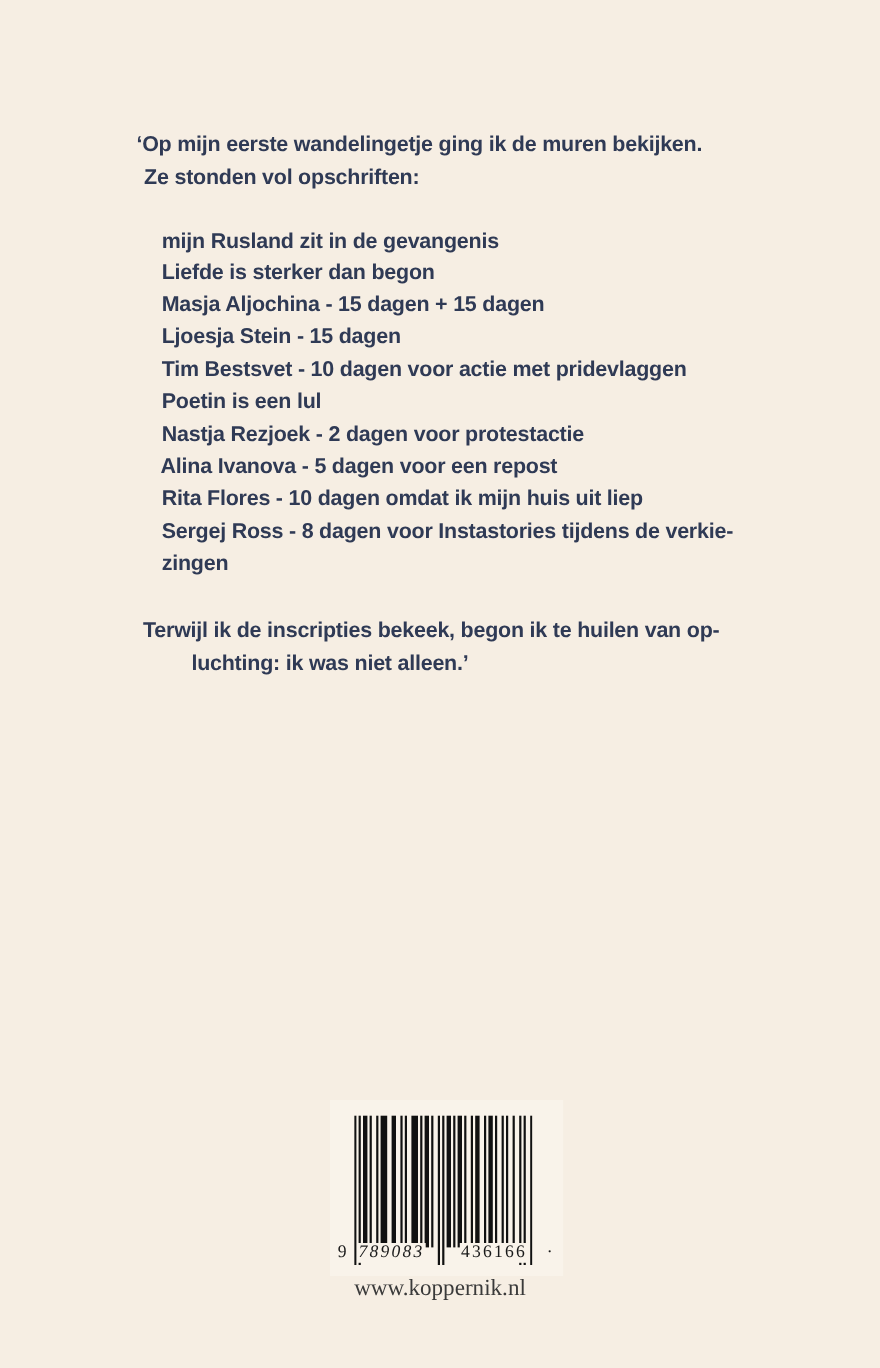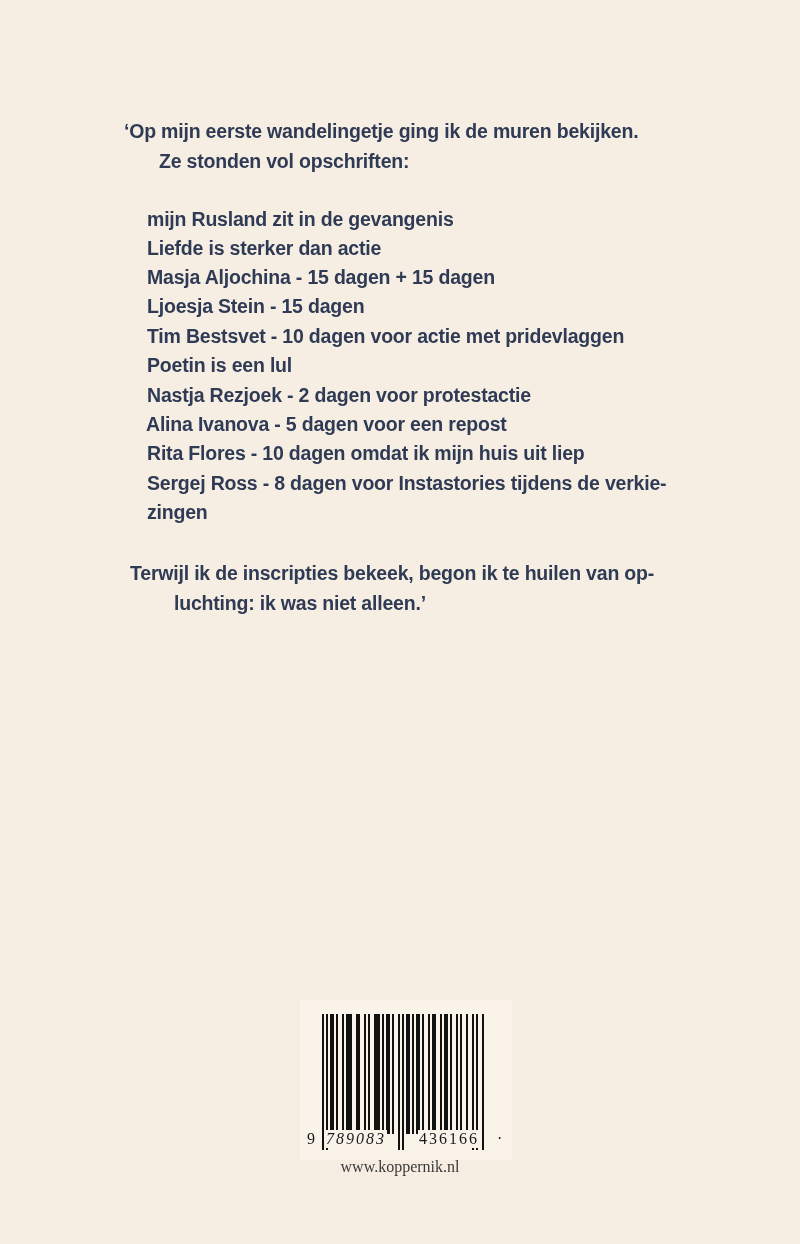--- a/index.html
+++ b/index.html
@@ -30,32 +30,32 @@
     .barcode svg { display: block; }
     .isbn-digits {
       position: absolute; top: 1130px; left: 300px; width: 212px; height: 22px;
       font-family: "Liberation Serif", serif;
       font-size: 16px; color: #1a1a1a;
     }
     .isbn-digits span { position: absolute; top: 0; background: #f9f3ea; padding: 0 1px; letter-spacing: 2px; }
     .website {
       position: absolute; top: 1158px; left: 300px; width: 200px; text-align: center;
       font-family: "Liberation Serif", serif;
-      font-size: 16px; color: #3a3a3a;
+      font-size: 21px; color: #3a3a3a;
     }
   </style>
 </head>
 <body>
 
 <div class="text-block">
   <div class="line" style="left:124px; top:120px;">‘Op mijn eerste wandelingetje ging ik de muren bekijken.</div>
-  <div class="line" style="left:131px; top:150px;margin-left:28px;">Ze stonden vol opschriften:</div>
+  <div class="line" style="left:131px; top:150px;">Ze stonden vol opschriften:</div>
 
   <div class="line" style="left:147px; top:208px;">mijn Rusland zit in de gevangenis</div>
-  <div class="line" style="left:147px; top:237px;">Liefde is sterker dan actie</div>
+  <div class="line" style="left:147px; top:237px;">Liefde is sterker dan begon</div>
   <div class="line" style="left:147px; top:266px;">Masja Aljochina - 15 dagen + 15 dagen</div>
   <div class="line" style="left:147px; top:295px;text-align:center;">Ljoesja Stein - 15 dagen</div>
   <div class="line" style="left:147px; top:325px;text-align:center;">Tim Bestsvet - 10 dagen voor actie met pridevlaggen</div>
   <div class="line" style="left:147px; top:354px;">Poetin is een lul</div>
   <div class="line" style="left:147px; top:384px;">Nastja Rezjoek - 2 dagen voor protestactie</div>
   <div class="line" style="left:146px; top:413px;">Alina Ivanova - 5 dagen voor een repost</div>
   <div class="line" style="left:147px; top:442px;">Rita Flores - 10 dagen omdat ik mijn huis uit liep</div>
   <div class="line" style="left:147px; top:472px;">Sergej Ross - 8 dagen voor Instastories tijdens de verkie-</div>
   <div class="line" style="left:147px; top:501px;">zingen</div>
 

